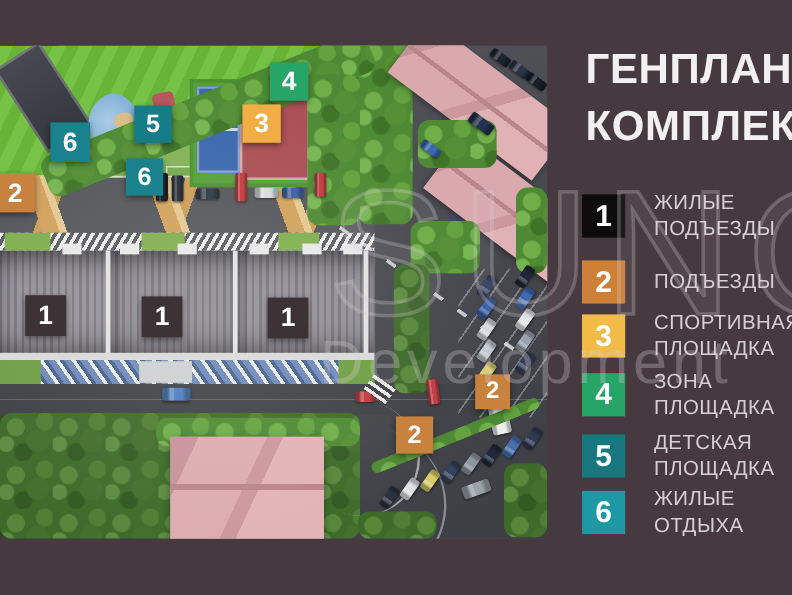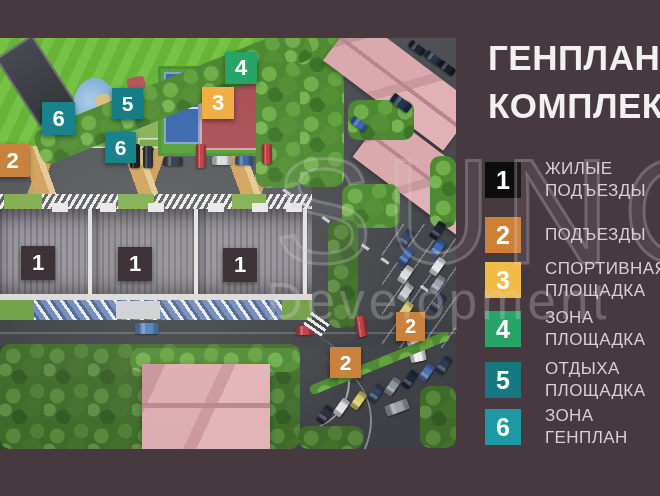--- a/index.html
+++ b/index.html
@@ -236,24 +236,24 @@
   <div class="legend-sq" style="background-color: rgb(242, 186, 71);">3</div>
   <div class="legend-label">СПОРТИВНАЯ
 ПЛОЩАДКА</div>
 </div>
 <div class="legend-row" style="top:311px;">
   <div class="legend-sq" style="background-color: rgb(39, 164, 103);">4</div>
   <div class="legend-label">ЗОНА ПЛОЩАДКА</div>
 </div>
 <div class="legend-row" style="top:362px;">
   <div class="legend-sq" style="background-color: rgb(23, 121, 127);">5</div>
-  <div class="legend-label">ОТДЫХА
+  <div class="legend-label">ДЕТСКАЯ
 ПЛОЩАДКА</div>
 </div>
 <div class="legend-row" style="top:409px;">
   <div class="legend-sq" style="background-color: rgb(28, 153, 164);">6</div>
-  <div class="legend-label">ЗОНА ГЕНПЛАН</div>
+  <div class="legend-label">ЖИЛЫЕ ОТДЫХА</div>
 </div>
 
 <div id="watermark">
   <div id="wm-big">SUNCIT</div>
   <div id="wm-small">Development</div>
 </div>
 
 </body></html>

